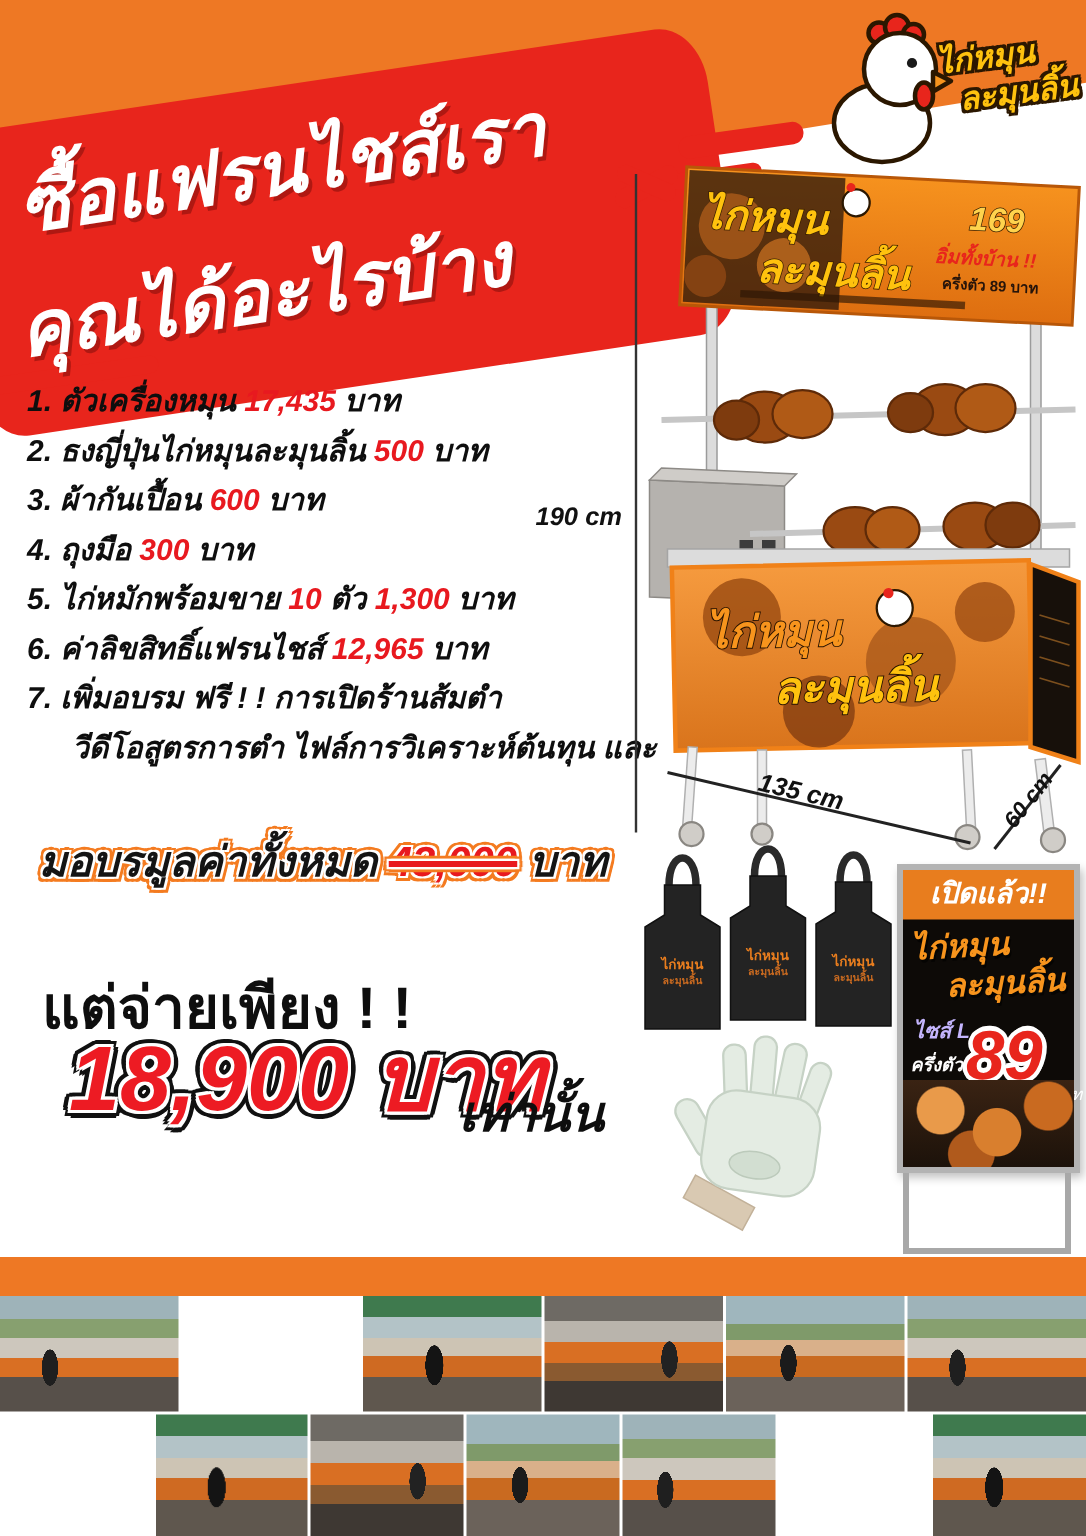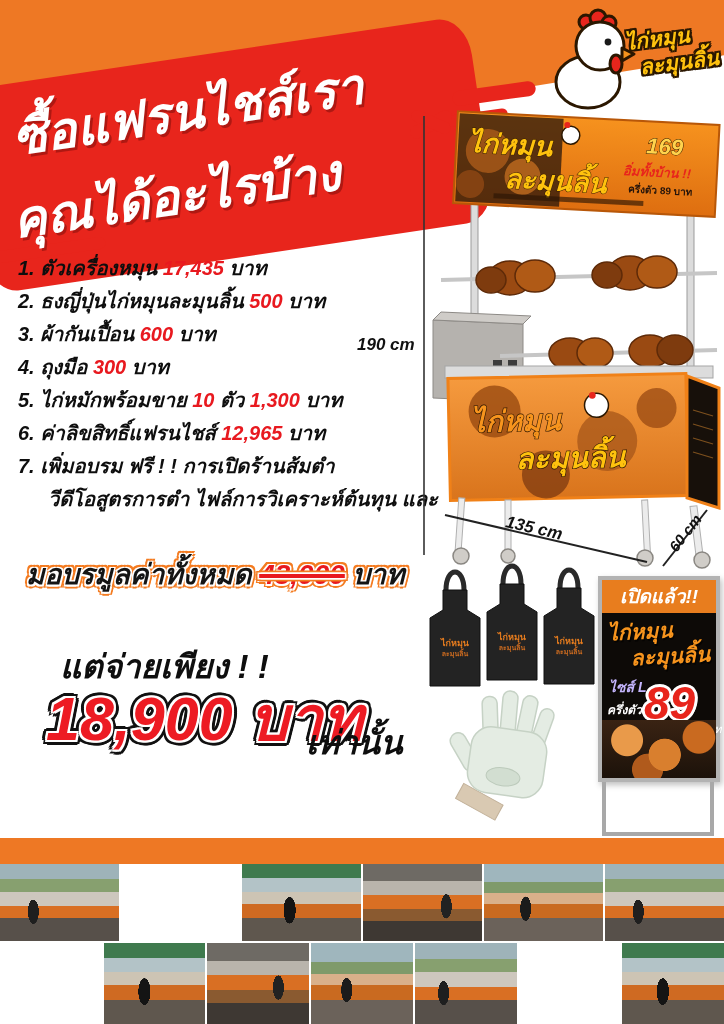--- a/index.html
+++ b/index.html
@@ -55,21 +55,21 @@
     text-shadow:
       -1.5px -1.5px 0 #fff,1.5px -1.5px 0 #fff,-1.5px 1.5px 0 #fff,1.5px 1.5px 0 #fff,
       -3.5px 0 0 #F47B20,3.5px 0 0 #F47B20,0 -3.5px 0 #F47B20,0 3.5px 0 #F47B20,
       -3px -3px 0 #F47B20,3px -3px 0 #F47B20,-3px 3px 0 #F47B20,3px 3px 0 #F47B20;
   }
   .total-line .old{
     color:#E8191F;text-decoration:line-through;text-decoration-thickness:4px;
     text-decoration-color:#E8191F;
   }
   
-  .pay-lead{position:absolute;left:28px;top:640px;font-size:33px;font-weight:900;font-style:italic;color:#0e0e0e;margin-left:32px;}
+  .pay-lead{position:absolute;left:28px;top:640px;font-size:39px;font-weight:900;color:#0e0e0e;}
   .pay-price{
     position:absolute;left:46px;top:670px;font-size:61px;font-weight:900;font-style:italic;
     color:#ED1B23;white-space:nowrap;
     text-shadow:
       -2px -2px 0 #fff,2px -2px 0 #fff,-2px 2px 0 #fff,2px 2px 0 #fff,-2px 0 0 #fff,2px 0 0 #fff,0 2px 0 #fff,0 -2px 0 #fff,
       -5px 0 0 #111,5px 0 0 #111,0 -5px 0 #111,0 5px 0 #111,
       -4px -4px 0 #111,4px -4px 0 #111,-4px 4px 0 #111,4px 4px 0 #111,
       -5px -2px 0 #111,5px 2px 0 #111,-2px -5px 0 #111,2px 5px 0 #111;
   }
   .pay-tail{position:absolute;left:306px;top:716px;font-size:33px;font-weight:900;font-style:italic;color:#0e0e0e;}

